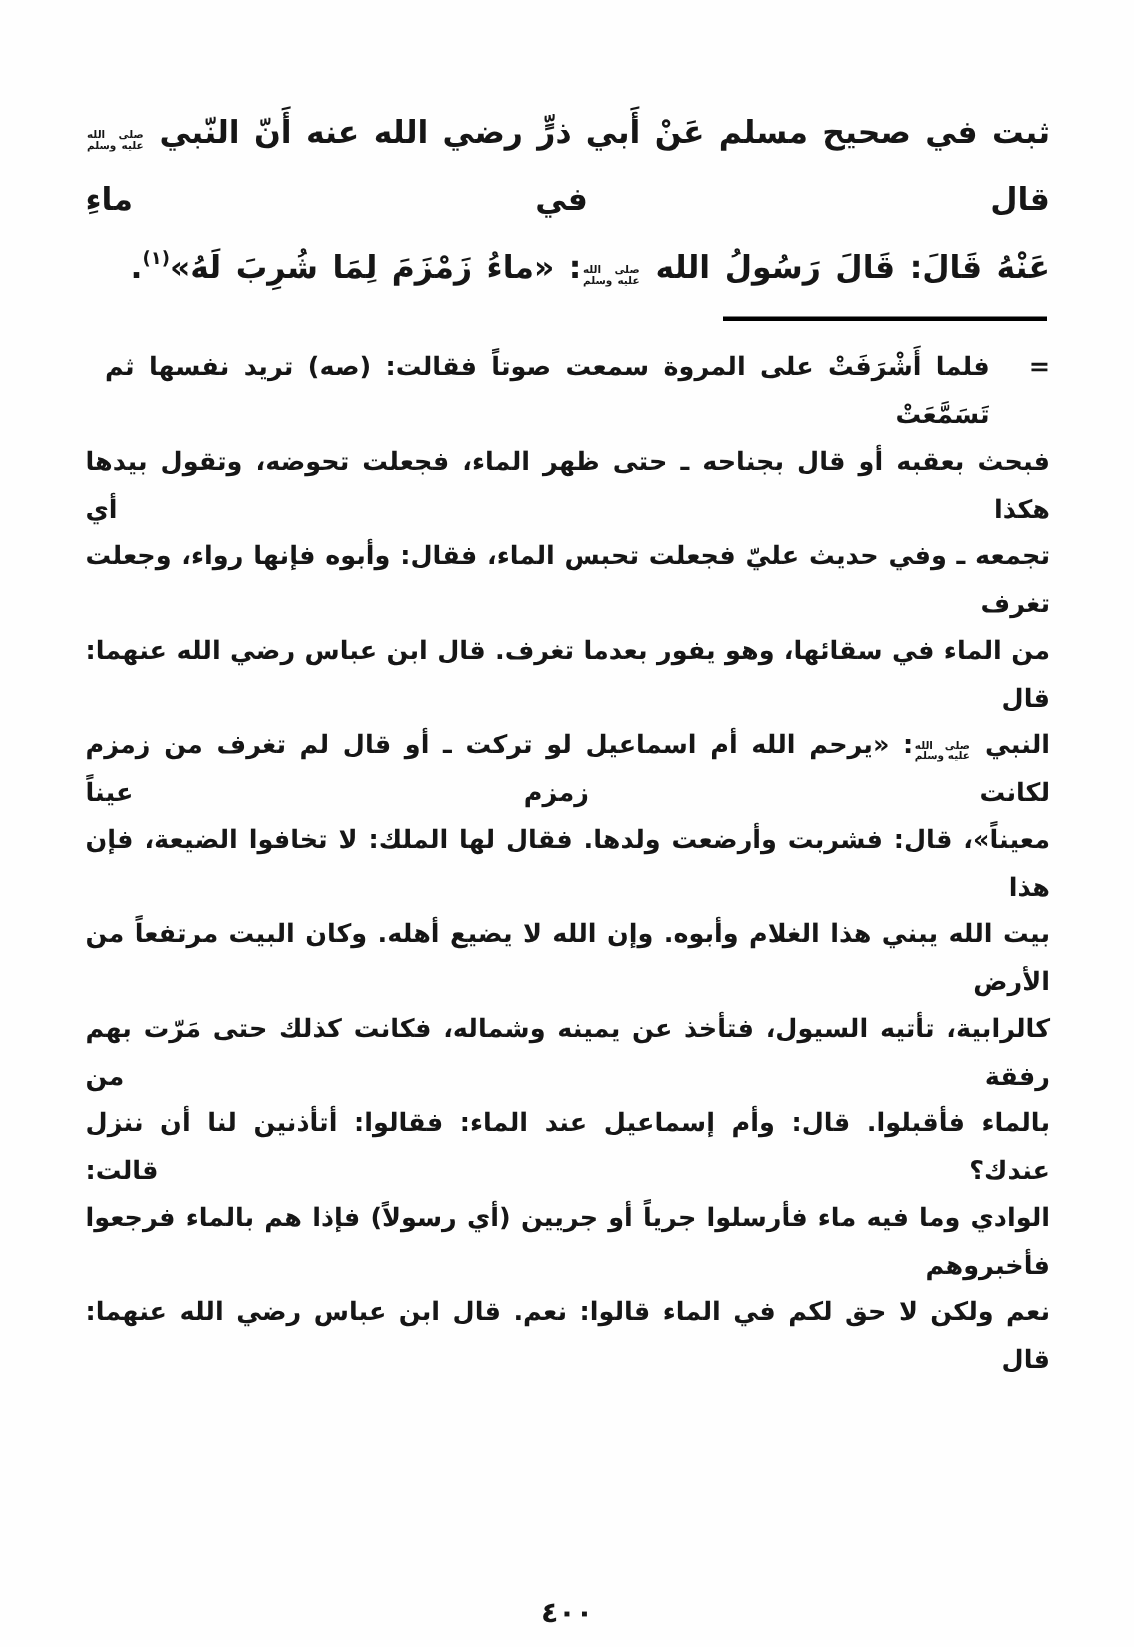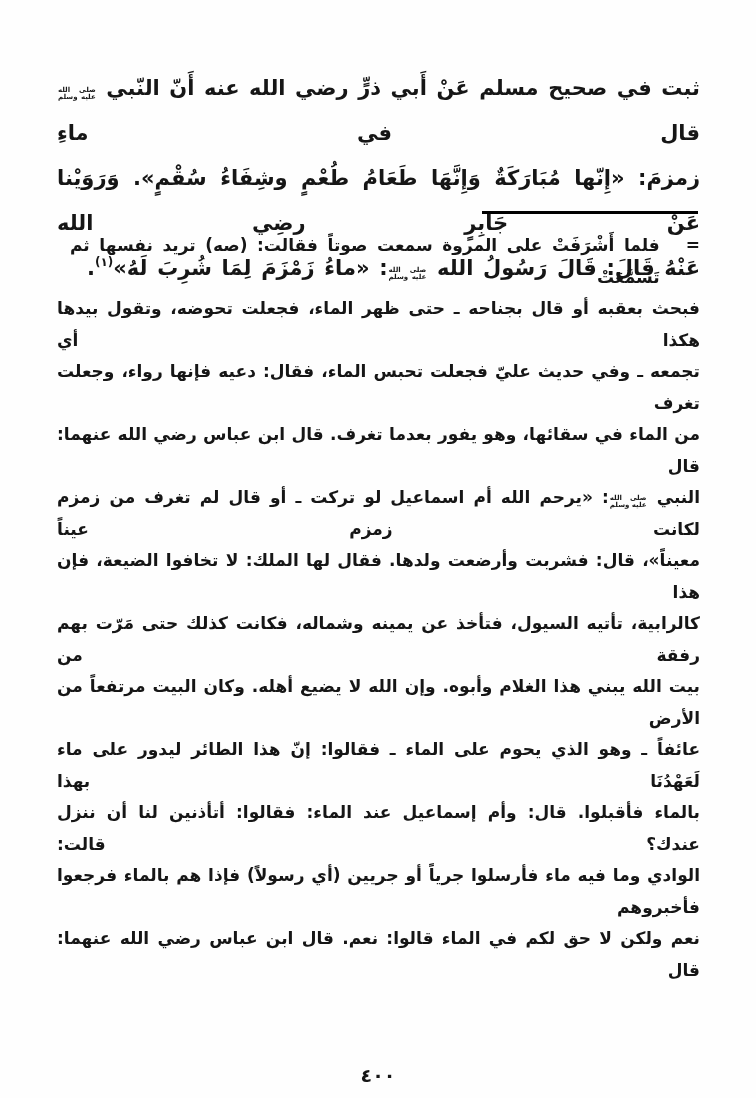--- a/index.html
+++ b/index.html
@@ -105,39 +105,37 @@
     direction: rtl;
   }
 </style>
 </head>
 <body>
 
 <div class="page">
 
   <div class="main">
     <div class="ml ar">ثبت في صحيح مسلم عَنْ أَبي ذرٍّ رضي الله عنه أَنّ النّبي <span class="saw"><i>صلى الله</i><i>عليه وسلم</i></span> قال في ماءِ</div>
-    <div class="ml ar">زمزمَ: «إِنّها مُبَارَكَةٌ وَإِنَّهَا طَعَامُ طُعْمٍ وشِفَاءُ سُقْمٍ». وَرَوَيْنا عَنْ جَابِرٍ رضِي الله</div>
     <div class="ml last"><span class="ar">عَنْهُ قَالَ: قَالَ رَسُولُ الله <span class="saw"><i>صلى الله</i><i>عليه وسلم</i></span>: «ماءُ زَمْزَمَ لِمَا شُرِبَ لَهُ»</span><sup class="fref">(١)</sup><span class="ar">.</span></div>
   </div>
 
   <div class="sep"></div>
 
   <div class="fns">
     <div class="fl cont">
       <span class="marker ar">=</span>
       <span class="txt ar">فلما أَشْرَفَتْ على المروة سمعت صوتاً فقالت: (صه) تريد نفسها ثم تَسَمَّعَتْ</span>
     </div>
     <div class="fl ar">فبحث بعقبه أو قال بجناحه ـ حتى ظهر الماء، فجعلت تحوضه، وتقول بيدها هكذا أي</div>
-    <div class="fl ar">تجمعه ـ وفي حديث عليّ فجعلت تحبس الماء، فقال: دعيه فإنها رواء، وجعلت تغرف</div>
+    <div class="fl ar">تجمعه ـ وفي حديث عليّ فجعلت تحبس الماء، فقال: وأبوه فإنها رواء، وجعلت تغرف</div>
     <div class="fl ar">من الماء في سقائها، وهو يفور بعدما تغرف. قال ابن عباس رضي الله عنهما: قال</div>
     <div class="fl ar">النبي <span class="saw"><i>صلى الله</i><i>عليه وسلم</i></span>: «يرحم الله أم اسماعيل لو تركت ـ أو قال لم تغرف من زمزم لكانت زمزم عيناً</div>
     <div class="fl ar">معيناً»، قال: فشربت وأرضعت ولدها. فقال لها الملك: لا تخافوا الضيعة، فإن هذا</div>
+    <div class="fl ar">بيت الله يبني هذا الغلام وأبوه. وإن الله لا يضيع أهله. وكان البيت مرتفعاً من الأرض</div>
     <div class="fl ar">كالرابية، تأتيه السيول، فتأخذ عن يمينه وشماله، فكانت كذلك حتى مَرّت بهم رفقة من</div>
-    <div class="fl ar">بيت الله يبني هذا الغلام وأبوه. وإن الله لا يضيع أهله. وكان البيت مرتفعاً من الأرض</div>
-    <div class="fl ar">عائفاً ـ وهو الذي يحوم على الماء ـ فقالوا: إنّ هذا الطائر ليدور على ماء لَعَهْدُنَا بهذا</div>
     <div class="fl ar">بالماء فأقبلوا. قال: وأم إسماعيل عند الماء: فقالوا: أتأذنين لنا أن ننزل عندك؟ قالت:</div>
     <div class="fl ar">الوادي وما فيه ماء فأرسلوا جرياً أو جريين (أي رسولاً) فإذا هم بالماء فرجعوا فأخبروهم</div>
     <div class="fl ar">نعم ولكن لا حق لكم في الماء قالوا: نعم. قال ابن عباس رضي الله عنهما: قال</div>
 
   </div>
 
   <div class="pageno ar">٤٠٠</div>
 
 </div>
 

